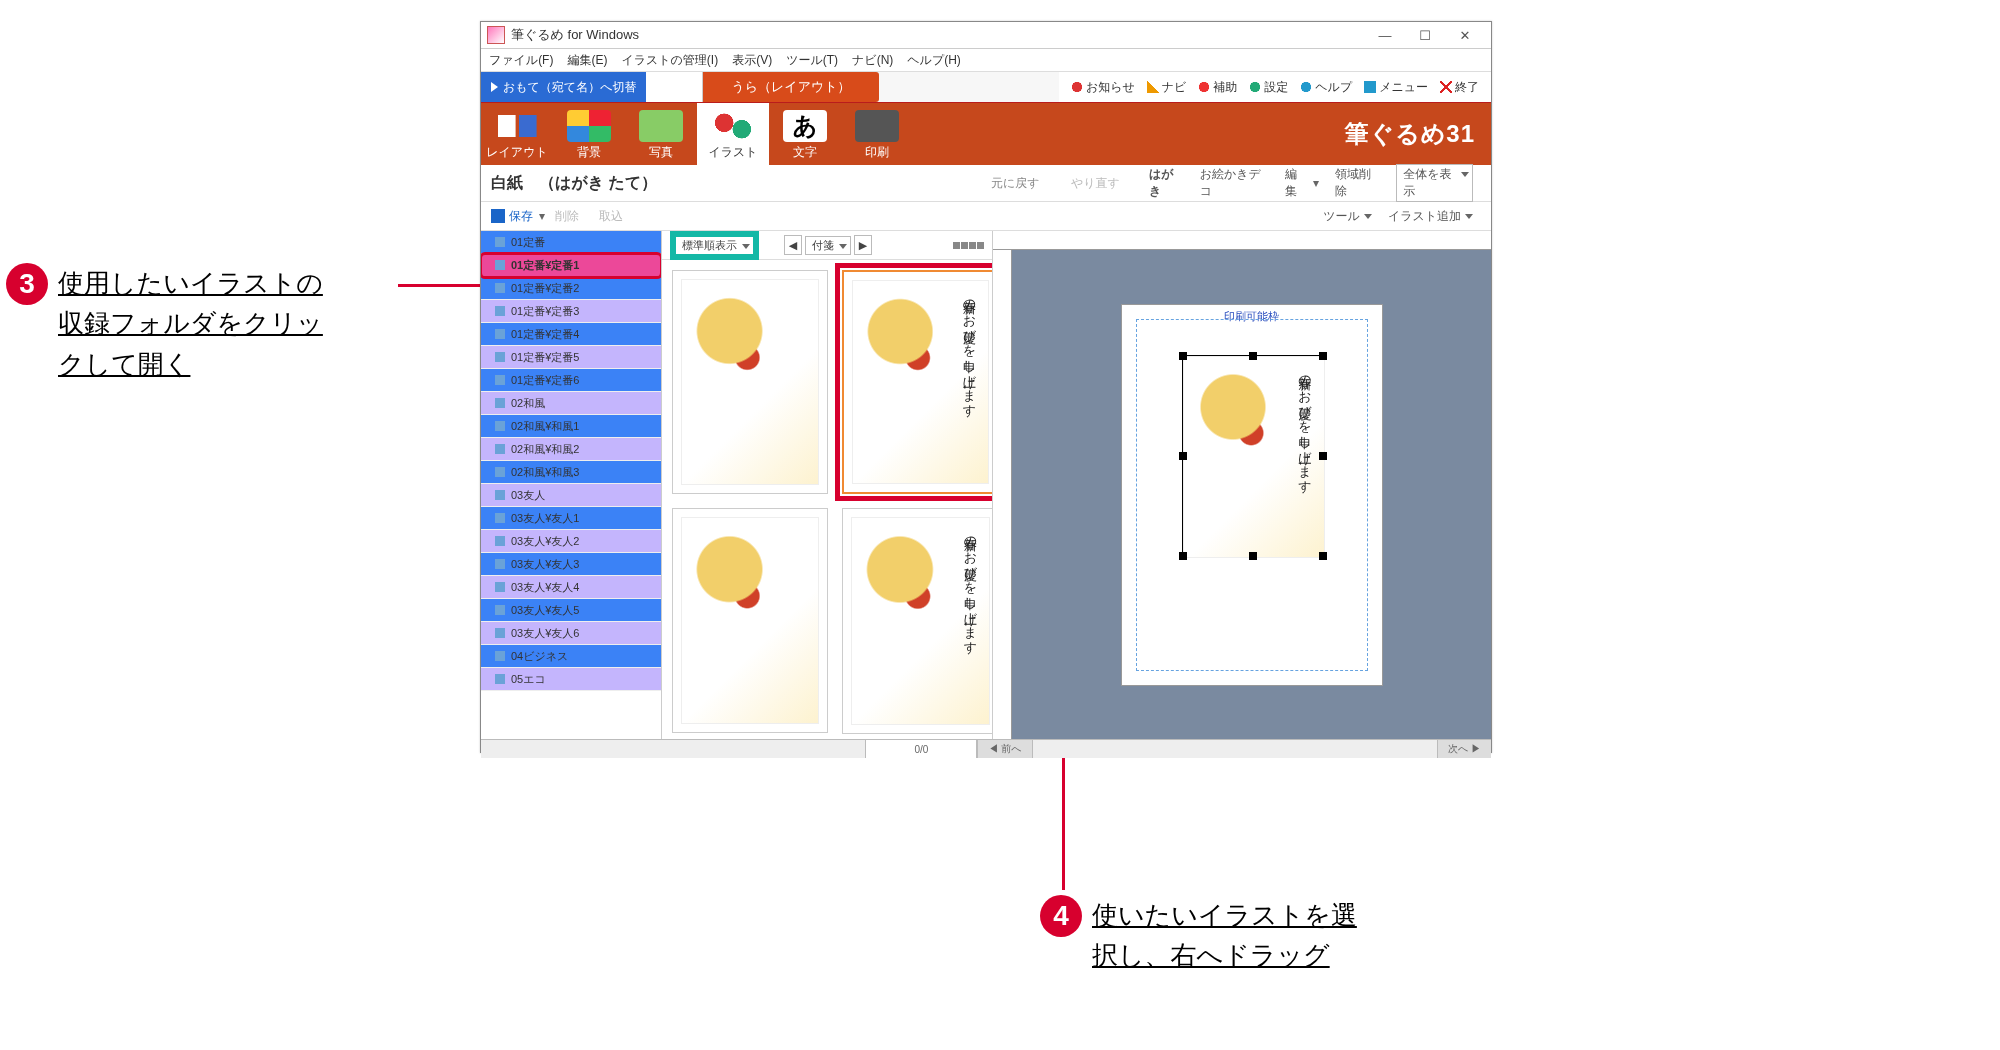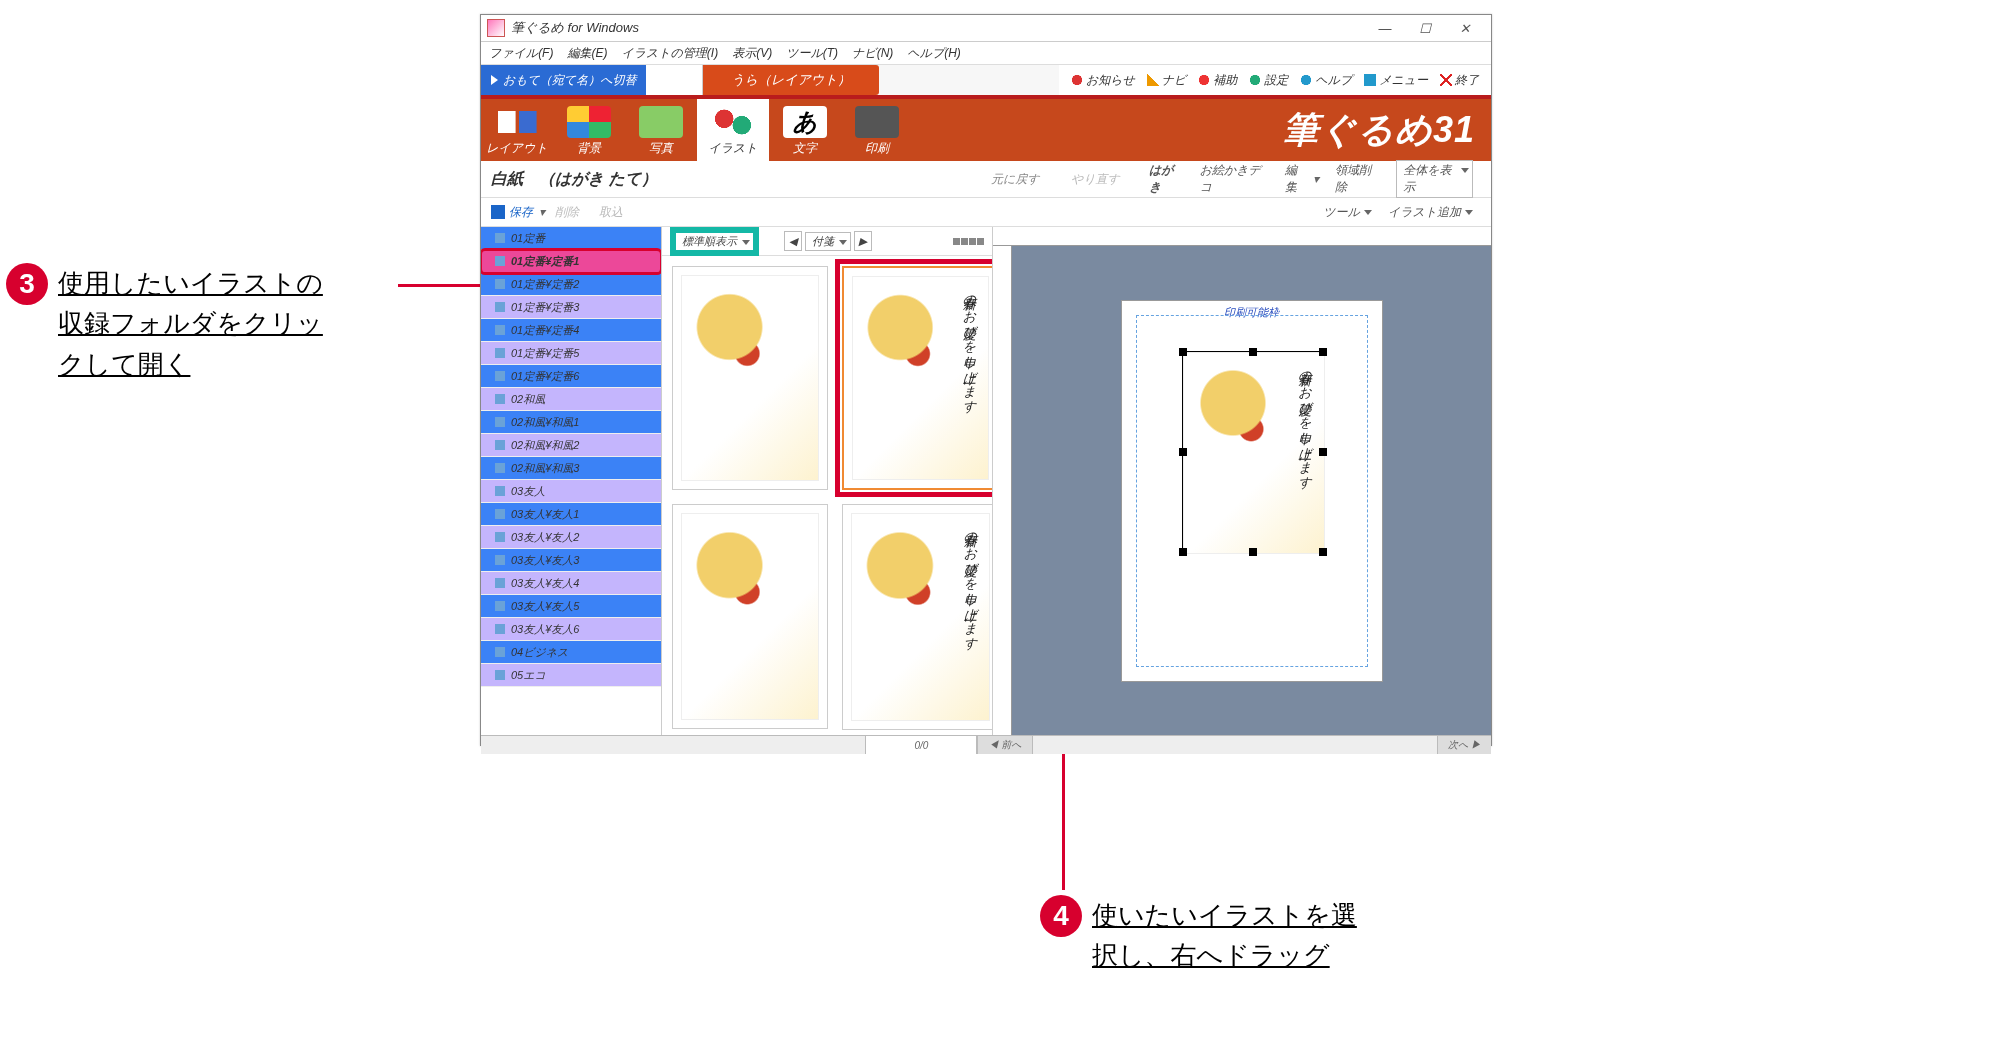--- a/index.html
+++ b/index.html
@@ -1,57 +1,57 @@
 <!DOCTYPE html>
 <html><head>
 <meta charset="utf-8">
 <style>
 html,body{margin:0;padding:0;font-family:"Meiryo","MS PGothic",sans-serif;font-size:13px;}
 body{background:#fff;width:2000px;height:1050px;position:relative;}
 
 
 .stage{position:absolute;left:0;top:0;width:2000px;height:1050px;}
 .annot-col{position:absolute;left:0;top:0;width:480px;height:100%;}
-.app{position:absolute;left:480px;top:14px;width:1010px;height:730px;border:1px solid #888;background:#fff;box-shadow:0 0 2px rgba(0,0,0,.2);font-style:italic;}
+.app{position:absolute;left:480px;top:21px;width:1010px;height:730px;border:1px solid #888;background:#fff;box-shadow:0 0 2px rgba(0,0,0,.2);}
 
 
 .callout{position:absolute;display:flex;align-items:flex-start;}
 .callout .num{flex:0 0 auto;width:42px;height:42px;border-radius:50%;background:#d7002e;color:#fff;font-weight:bold;font-size:28px;display:flex;align-items:center;justify-content:center;margin-right:10px;}
 .callout .txt{font-size:26px;line-height:1.55;color:#000;white-space:pre-line;text-decoration:underline;}
 
 
 .hline{position:absolute;height:3px;background:#d7002e;}
 .vline{position:absolute;width:3px;background:#d7002e;}
 .arrow-head{position:absolute;width:0;height:0;border-top:9px solid transparent;border-bottom:9px solid transparent;border-left:18px solid #d7002e;}
 
 
 .titlebar{height:26px;display:flex;align-items:center;padding:0 6px;border-bottom:1px solid #ccc;}
 .titlebar .appicon{width:16px;height:16px;margin-right:6px;border:1px solid #c55;background:linear-gradient(135deg,#f7b 0%,#fff 100%);}
 .titlebar .title{flex:1;color:#333;}
 .sysbtn{width:40px;height:22px;display:flex;align-items:center;justify-content:center;color:#555;}
 .menubar{height:22px;display:flex;align-items:center;padding:0 8px;border-bottom:1px solid #ddd;font-size:12px;color:#333;}
 .menubar span{margin-right:14px;}
 
 
-.modetabs{height:30px;background:#f7f7f7;display:flex;align-items:stretch;border-bottom:4px solid #b91c1c;}
+.modetabs{height:30px;background:#f7f7f7;display:flex;align-items:stretch;border-bottom:1px solid #b91c1c;}
 .modetabs .blue{background:#2a6bd4;color:#fff;display:flex;align-items:center;padding:0 10px;font-size:12px;}
 .modetabs .blue::before{content:"";border-top:5px solid transparent;border-bottom:5px solid transparent;border-left:7px solid #fff;margin-right:5px;}
 .modetabs .white{background:#fff;color:#444;display:flex;align-items:center;padding:0 28px;border-right:1px solid #ccc;font-size:12px;}
 .modetabs .orange{background:#d84b1a;color:#fff;display:flex;align-items:center;padding:0 28px;font-size:13px;border-top-right-radius:3px;border-bottom-right-radius:3px;}
 .modetabs .spacer{flex:1;}
 .modetabs .right-actions{display:flex;align-items:center;background:#fff;padding:0 6px;font-size:12px;color:#333;}
 .modetabs .ra{display:flex;align-items:center;margin:0 6px;}
 .modetabs .ra i{width:12px;height:12px;margin-right:3px;display:inline-block;}
 
 
 .bigbar{height:62px;background:#c6481c;display:flex;align-items:stretch;}
 .bigbar .tool{width:72px;display:flex;flex-direction:column;align-items:center;justify-content:flex-end;padding-bottom:4px;color:#fff;font-size:12px;}
 .bigbar .tool.sel{background:#fff;color:#333;}
 .bigbar .tool .ic{width:44px;height:32px;margin-bottom:2px;border-radius:4px;}
-.bigbar .brand{flex:1;display:flex;align-items:center;justify-content:flex-end;padding-right:16px;color:#fff;font-size:36px;font-weight:bold;letter-spacing:1px;}
+.bigbar .brand{flex:1;display:flex;align-items:center;justify-content:flex-end;padding-right:16px;color:#fff;font-size:24px;font-weight:bold;letter-spacing:1px;}
 
 
 .subhdr{height:36px;display:flex;align-items:center;border-bottom:1px solid #ddd;padding:0 10px;font-size:13px;color:#333;}
 .subhdr .left{flex:0 0 500px;font-size:16px;font-weight:bold;}
 .subhdr .mid{flex:0 0 80px;color:#888;font-size:12px;}
 .subhdr .mid2{flex:0 0 70px;color:#bbb;font-size:12px;}
 .subhdr .r{display:flex;align-items:center;font-size:12px;color:#555;}
 .subhdr .r div{margin:0 8px;display:flex;align-items:center;}
 .subhdr .r .sel{border:1px solid #bbb;padding:1px 12px 1px 6px;position:relative;}
 .subhdr .r .sel::after{content:"";border-left:4px solid transparent;border-right:4px solid transparent;border-top:5px solid #666;position:absolute;right:3px;top:7px;}

